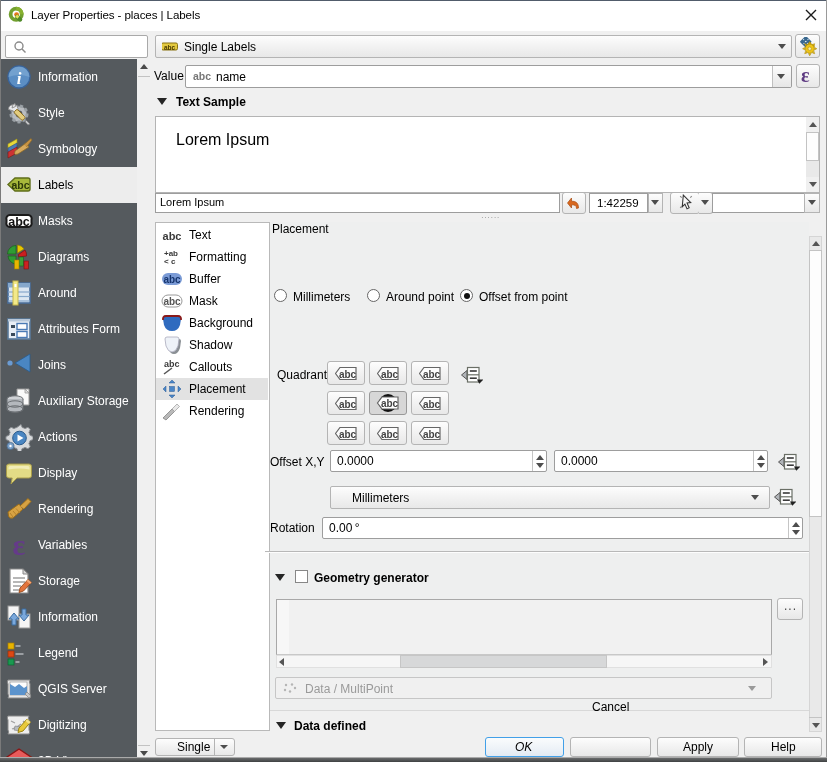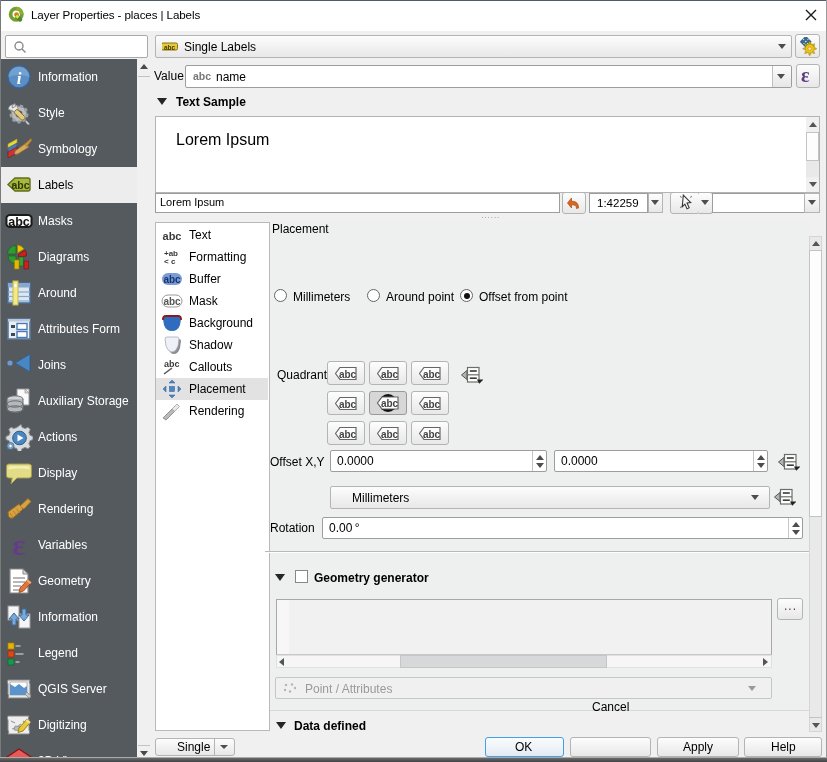--- a/index.html
+++ b/index.html
@@ -204,21 +204,21 @@
       <svg class="sb-ic" viewBox="0 0 28 28">
         <path d="M5 2 h13 l5 5 v19 h-18 Z" fill="#fff" stroke="#888" stroke-width="1.2"></path>
         <path d="M18 2 l5 5 h-5 Z" fill="#d8d8d8" stroke="#888" stroke-width="1"></path>
         <line x1="8" y1="11" x2="20" y2="11" stroke="#999" stroke-width="1.4"></line>
         <line x1="8" y1="15" x2="20" y2="15" stroke="#999" stroke-width="1.4"></line>
         <line x1="8" y1="19" x2="16" y2="19" stroke="#999" stroke-width="1.4"></line>
         <line x1="8" y1="23" x2="14" y2="23" stroke="#999" stroke-width="1.4"></line>
         <path d="M15 21 L23 12.5 L26.5 15.5 L18.5 24 L14 25.5 Z" fill="#e2733b" stroke="#9a4a1a" stroke-width=".9"></path>
         <path d="M23 12.5 L26.5 15.5 L25 17 L21.5 14 Z" fill="#f0a878"></path>
       </svg>
-      <span class="lbl">Geometry</span>
+      <span class="lbl">Storage</span>
     </div>
 <div class="sb-item abs" style="top:599px">
       <svg class="sb-ic" viewBox="0 0 28 28">
         <rect x="3" y="3" width="11" height="14" fill="#f5f5f5" stroke="#999" stroke-width="1"></rect>
         <rect x="14" y="11" width="11" height="14" fill="#f5f5f5" stroke="#999" stroke-width="1"></rect>
         <path d="M7 21 v-6 l-3 0 l5 -6 l5 6 l-3 0 v6 Z" fill="#7aa8dc" stroke="#3a6a9c" stroke-width="1" transform="translate(0 1)"></path>
         <path d="M21 7 v6 l3 0 l-5 6 l-5 -6 l3 0 v-6 Z" fill="#7aa8dc" stroke="#3a6a9c" stroke-width="1" transform="translate(0 -1)"></path>
       </svg>
       <span class="lbl">Information</span>
     </div>
@@ -551,41 +551,41 @@
 <div class="abs" style="left:275px;top:677px;width:497px;height:22px;background:#f0f0f0;border:1px solid #c6c6c6;border-radius:2px;"></div>
 <svg class="abs" style="left:283px;top:682px" width="14" height="12" viewBox="0 0 14 12">
     <g fill="#b5b5b5">
       <circle cx="3" cy="3" r="1.2"></circle>
       <circle cx="9" cy="2.5" r="1.2"></circle>
       <circle cx="12" cy="6" r="1.2"></circle>
       <circle cx="2" cy="8" r="1.2"></circle>
       <circle cx="7" cy="9.5" r="1.2"></circle>
     </g>
   </svg>
-<div class="abs" style="left:305px;top:682px;color:#9a9a9a;">Point / Attributes</div>
+<div class="abs" style="left:305px;top:682px;color:#9a9a9a;">Data / MultiPoint</div>
 <div class="abs combo-arrow" style="left:748px;top:686px;border-top-color:#9a9a9a;"></div>
 
 <div class="abs sec-tri" style="left:276px;top:722px;"></div>
 <div class="abs bold" style="left:294px;top:719px;">Data defined</div>
 
 <div class="abs scrtrack" style="left:809px;top:236px;width:13px;height:496px;border:1px solid #d5d5d5;"></div>
 <div class="abs" style="left:809px;top:236px;width:13px;height:15px;border-bottom:1px solid #c3c3c3;">
     <div class="tri-up" style="margin:5px auto 0;border-bottom-color:#555;"></div>
   </div>
 <div class="abs" style="left:809px;top:251px;width:13px;height:266px;background:#fdfdfd;border:1px solid #c3c3c3;border-top:none;"></div>
 <div class="abs" style="left:809px;top:717px;width:13px;height:15px;border-top:1px solid #c3c3c3;">
     <div class="tri-down" style="margin:5px auto 0;border-top-color:#555;"></div>
   </div>
 
 <div class="abs btn" style="left:155px;top:738px;width:80px;height:18px;"></div>
 <div class="abs" style="left:177px;top:740px;">Single</div>
 <div class="abs" style="left:214px;top:738px;width:1px;height:18px;background:#b4b4b4;"></div>
 <div class="abs combo-arrow" style="left:220px;top:745px;border-top-width:4px;"></div>
 <div class="abs" style="left:485px;top:737px;width:79px;height:20px;border:1px solid #42a0e8;border-radius:3px;background:linear-gradient(#fafcfd,#eef3f8 55%,#e3eaf2);"></div>
-<div class="abs" style="left:515px;top:740px;">OK</div>
+<div class="abs" style="left:515px;top:740px;font-style:italic;">OK</div>
 <div class="abs btn" style="left:570px;top:737px;width:81px;height:20px;"></div>
 <div class="abs" style="left:592px;top:700px;">Cancel</div>
 <div class="abs btn" style="left:657px;top:737px;width:82px;height:20px;"></div>
 <div class="abs" style="left:683px;top:740px;">Apply</div>
 <div class="abs btn" style="left:744px;top:737px;width:78px;height:20px;"></div>
 <div class="abs" style="left:771px;top:740px;">Help</div>
 
 <div class="abs" style="left:0;top:0;width:1px;height:762px;background:#7a7a7a;"></div>
 <div class="abs" style="left:826px;top:0;width:1px;height:762px;background:#9a9a9a;"></div>
 

